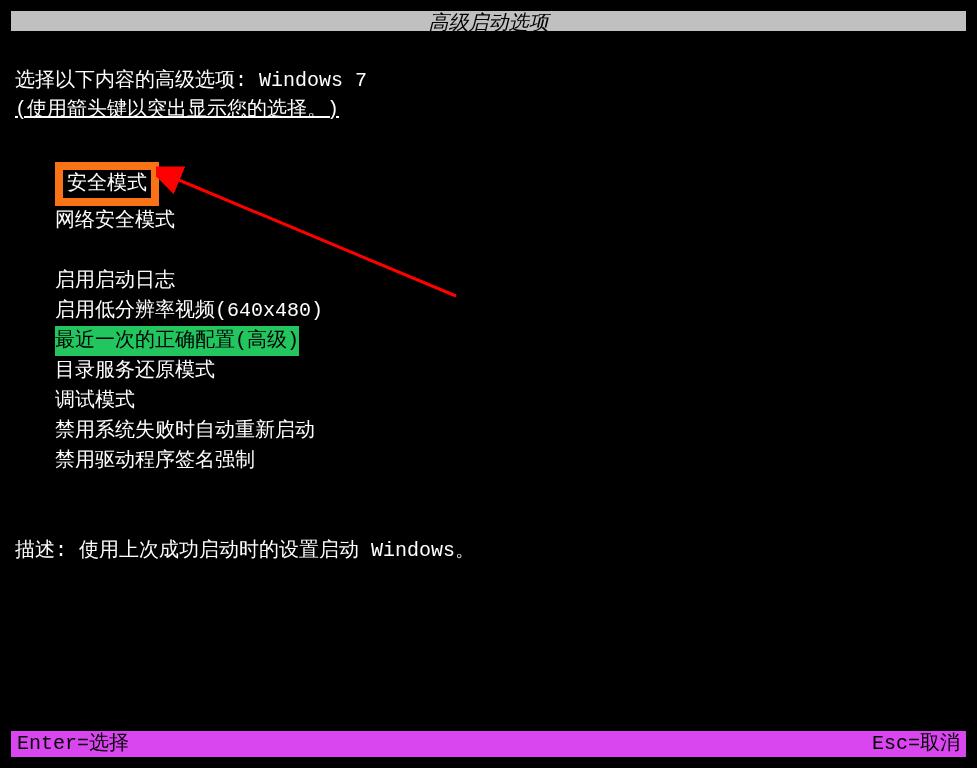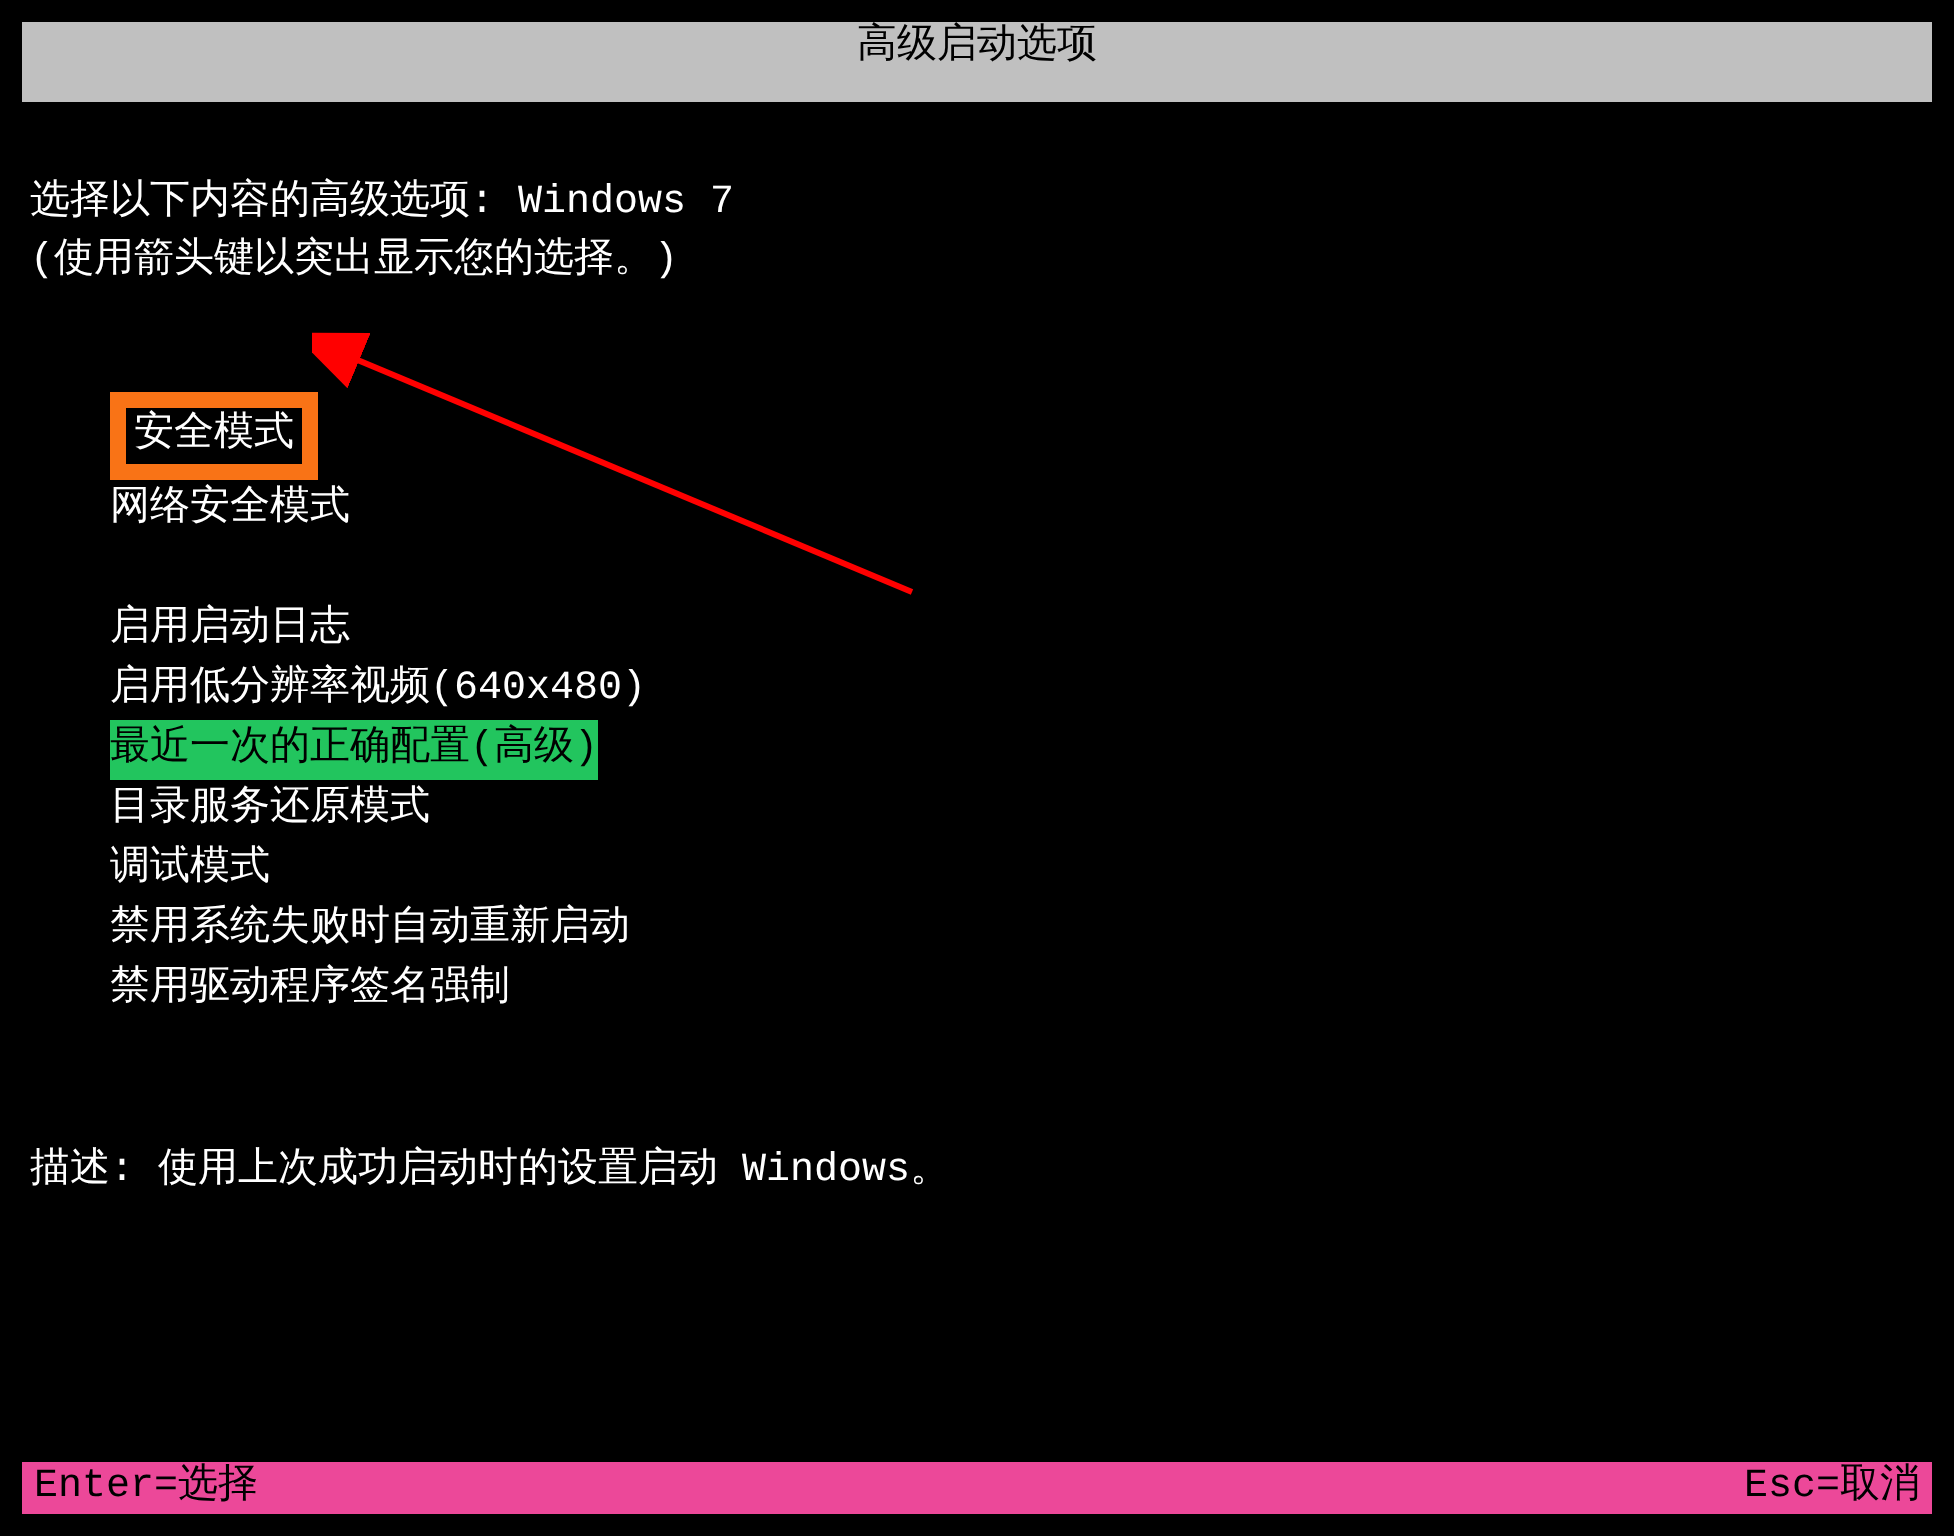--- a/index.html
+++ b/index.html
@@ -15,35 +15,37 @@
       font-size: 20px;
       color: #fff;
       position: relative;
       overflow: hidden;
       border: 1px solid #000;
     }
     .title-bar {
       background: #c0c0c0;
       color: #000;
       text-align: center;
-      height: 40px;
+      height: 20px;
       line-height: 26px;
       font-size: 20px;
       margin-left: 10px;
       margin-right: 10px;
       margin-top: 10px;
+      font-style: italic;
     }
     .content {
       padding: 35px 28px 0 14px;
     }
     .prompt-line {
       margin-bottom: 2px;
     }
     .hint-line {
-      margin-bottom: 54px;
+      margin-bottom: 40px;
+      text-decoration: underline;
     }
     .options {
       padding-left: 40px;
     }
     .option-item {
       line-height: 30px;
       display: inline-block;
     }
     .option-row {
       line-height: 30px;
@@ -68,21 +70,21 @@
       display: inline;
     }
     .description-text {
       display: inline;
     }
     .footer {
       position: absolute;
       bottom: 10px;
       left: 10px;
       right: 10px;
-      background: #ec4899;
+      background: #d946ef;
       color: #000;
       height: 26px;
       line-height: 26px;
       display: flex;
       justify-content: space-between;
       padding: 0 6px;
     }
     .arrow-annotation {
       position: absolute;
       top: 145px;

